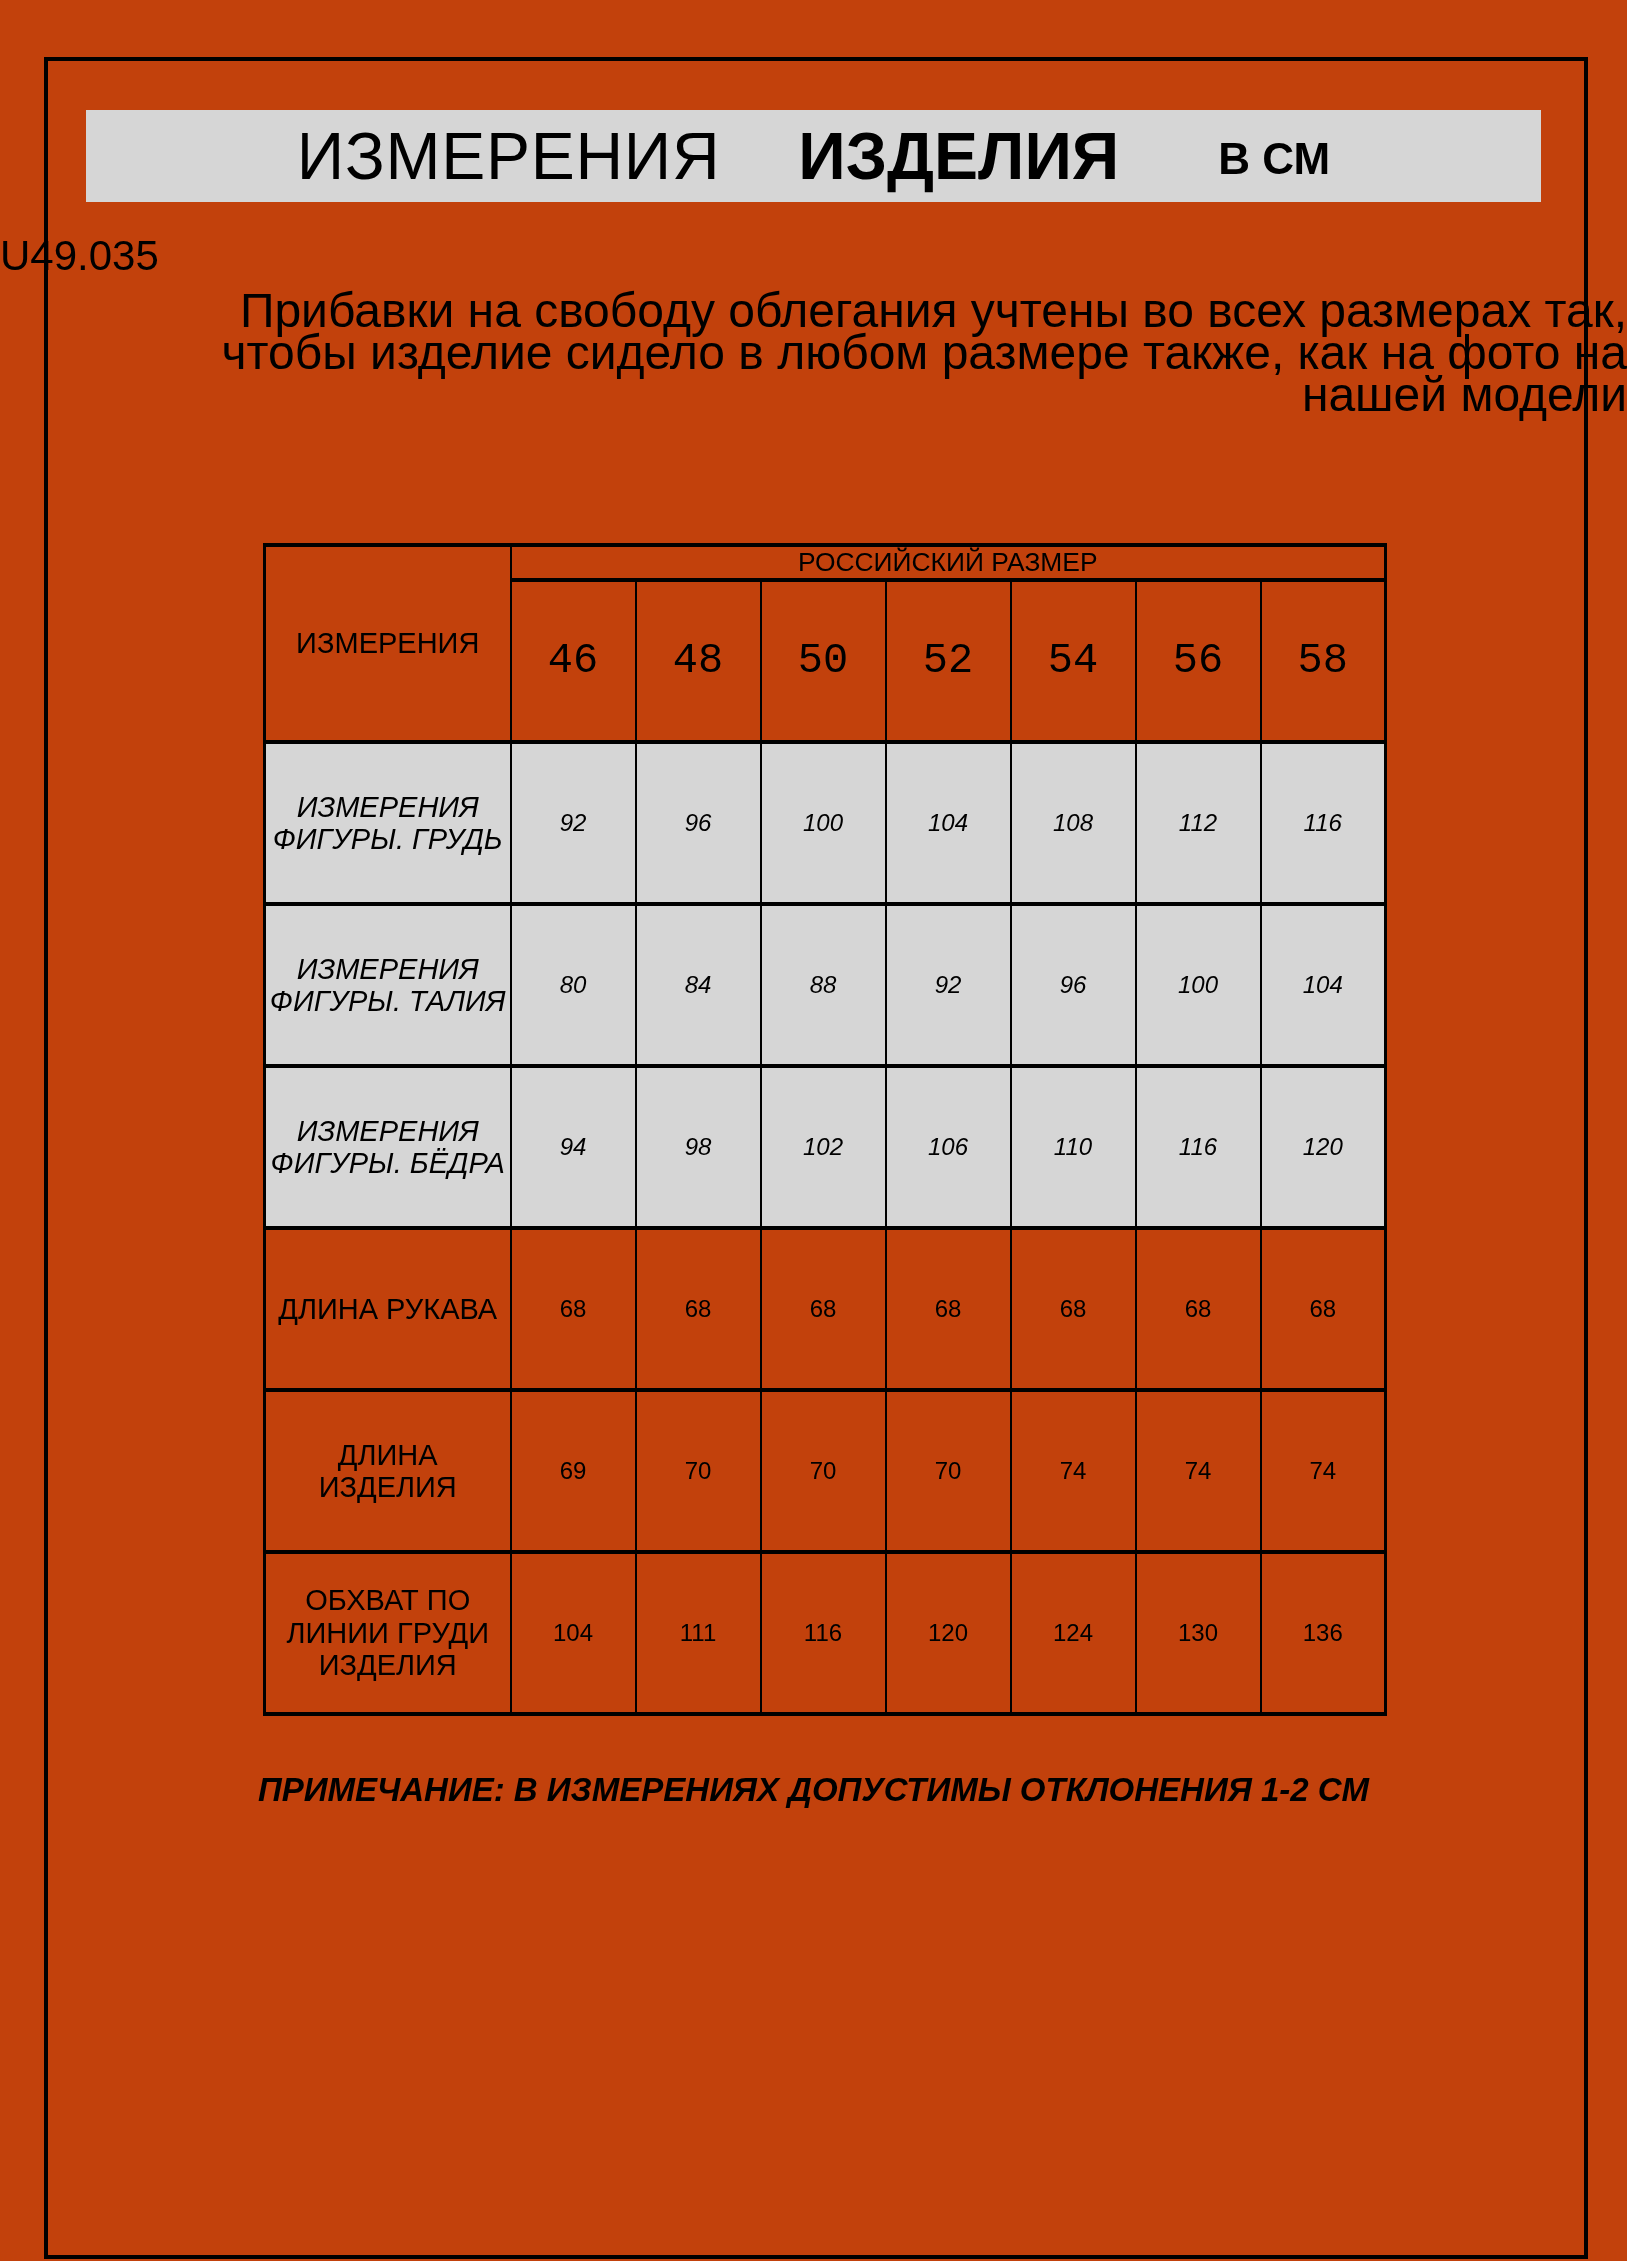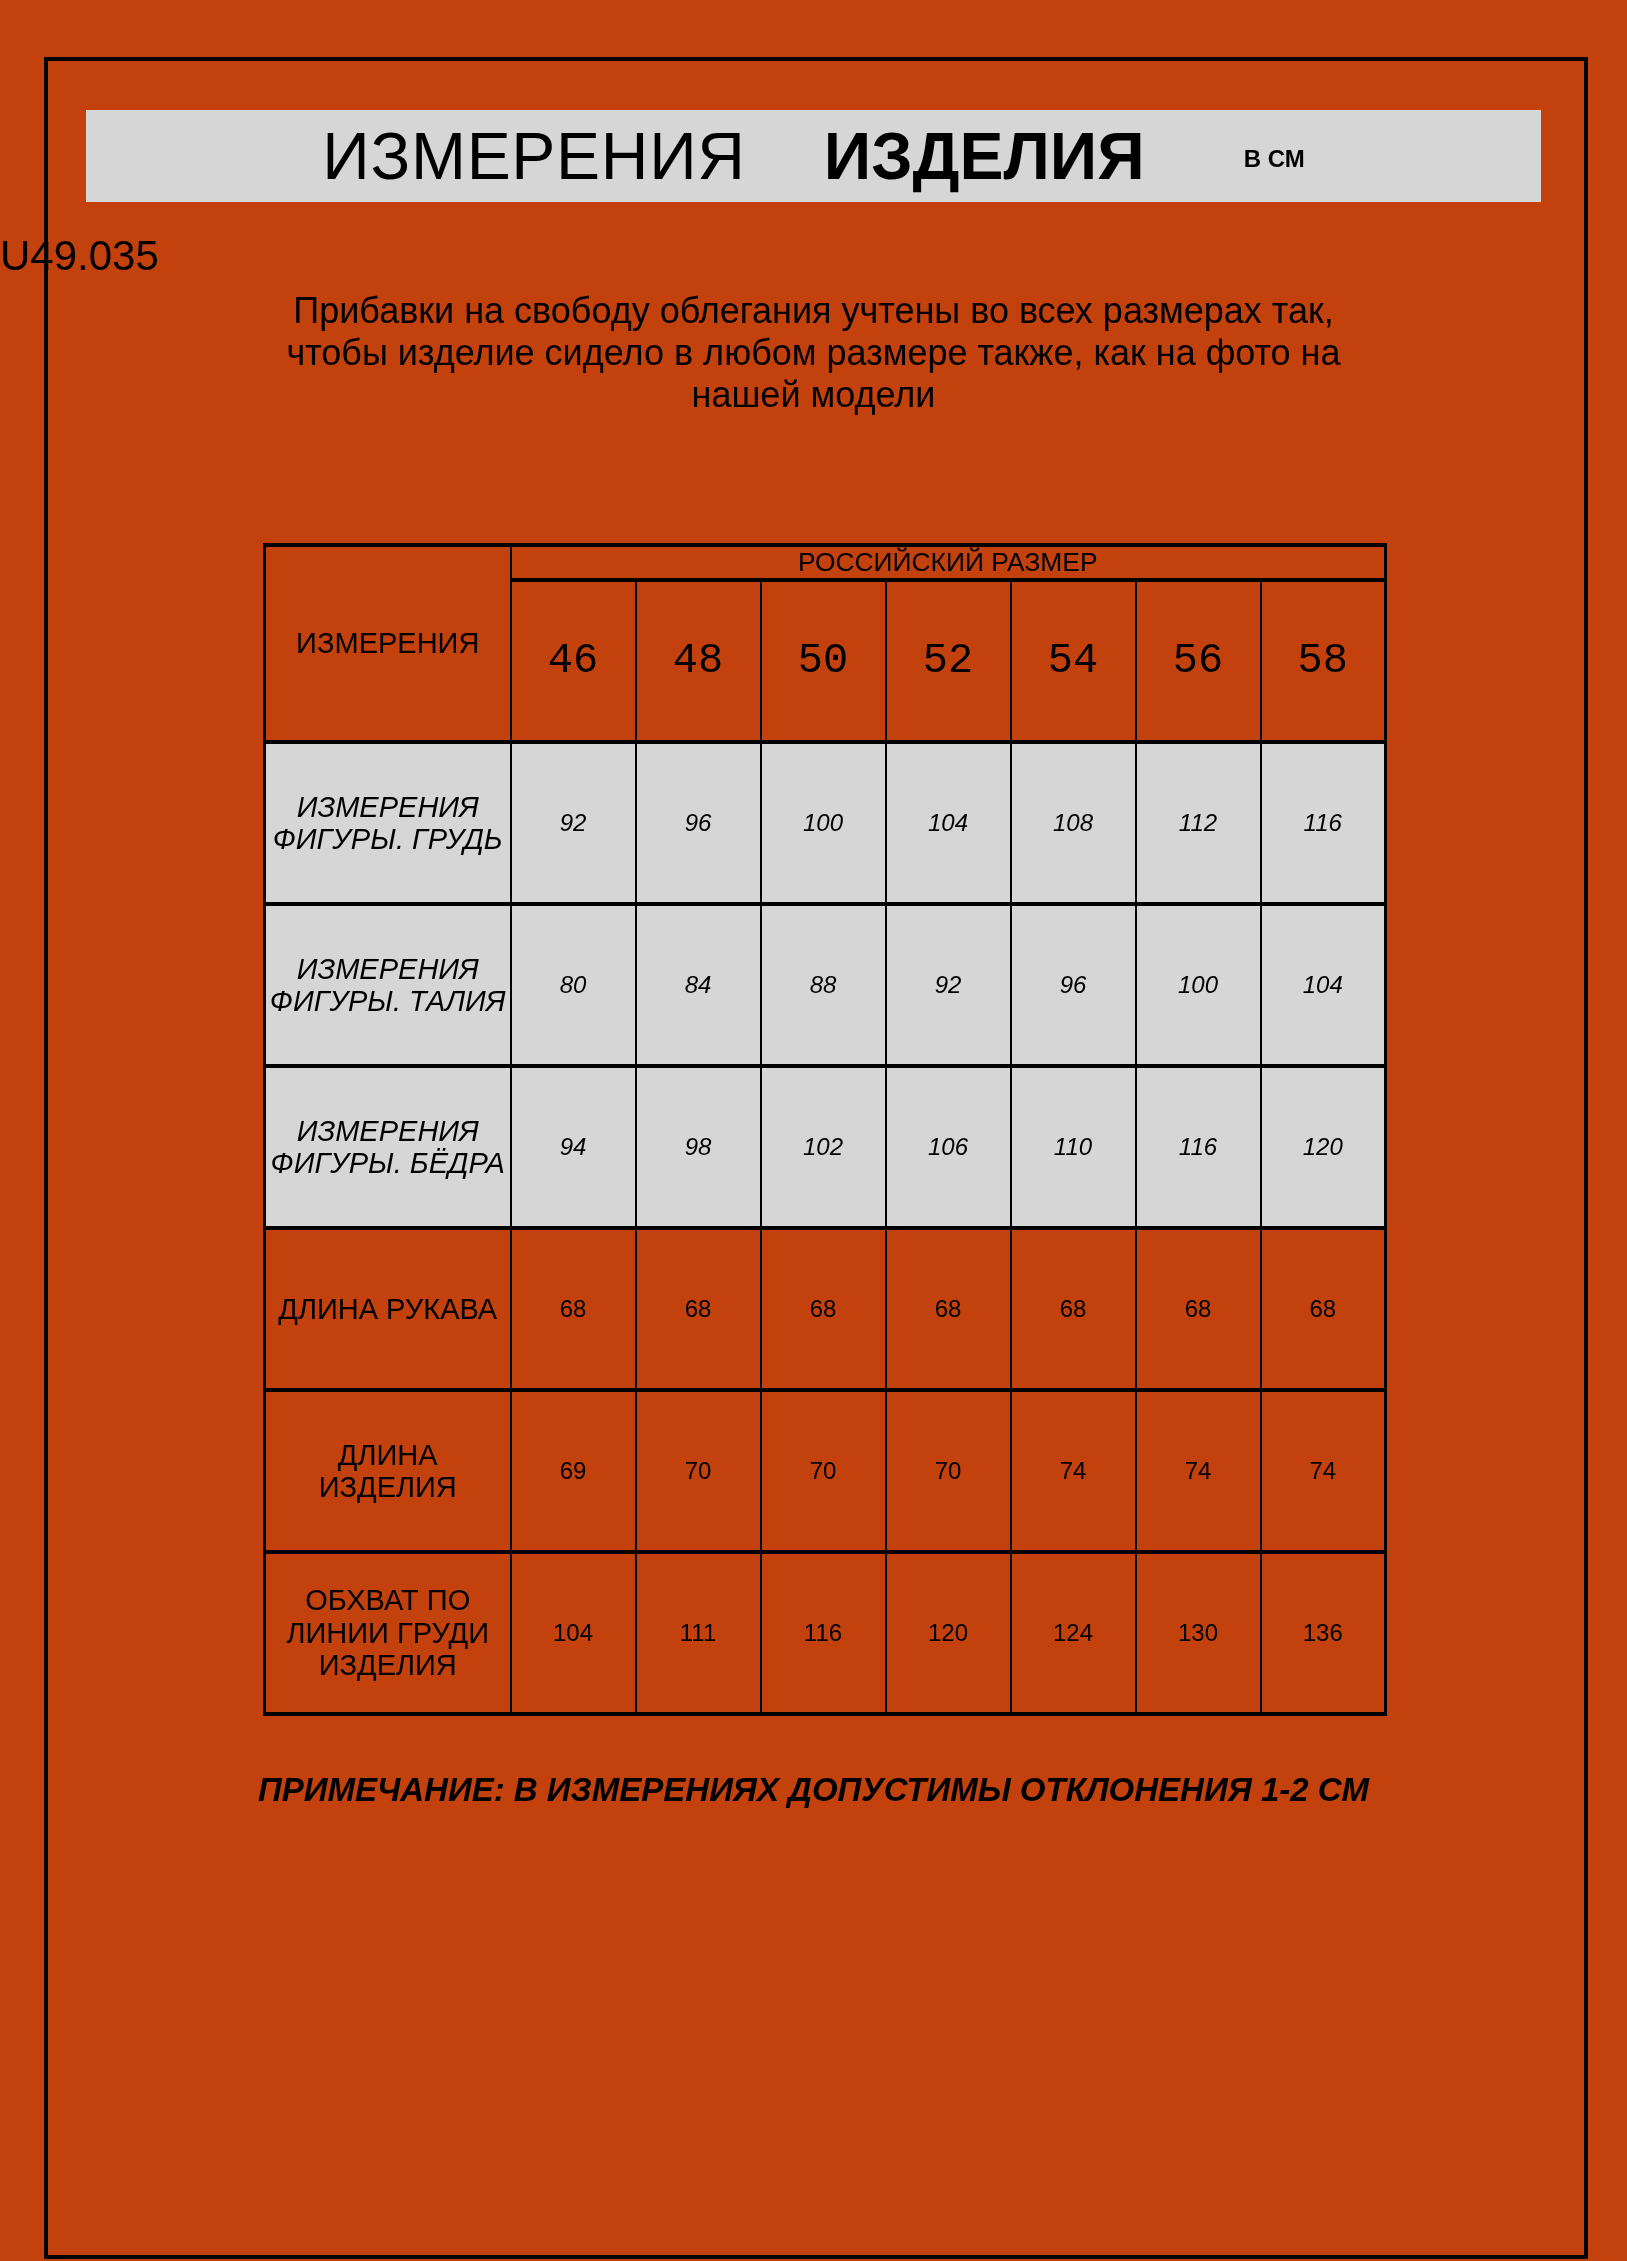--- a/index.html
+++ b/index.html
@@ -28,29 +28,29 @@
     position:absolute;
     left:86px; top:110px;
     width:1455px; height:92px;
     background:var(--shade);
     display:flex;
     align-items:center;
     justify-content:center;
   }
   .title-main{ font-size:66px; letter-spacing:0.7px; white-space:nowrap; }
   .title-secondary{ font-size:66px; font-weight:bold; margin-left:78px; white-space:nowrap; }
-  .title-unit{ font-size:24px; font-weight:bold; margin-left:99px; white-space:nowrap; position:relative; top:2.6px;}
+  .title-unit{ font-size:44px; font-weight:bold; margin-left:99px; white-space:nowrap; position:relative; top:2.6px;}
   
   .code{
     position:absolute; top:232px; left:0; width:100%;
     text-align:left; font-size:42px;
   }
   .desc{
     position:absolute; top:290px; left:0; width:100%;
-    text-align:center; font-size:36px; line-height:42px;
+    text-align:right; font-size:48px; line-height:42px;
   }
   
   table.size-table{
     position:absolute; left:263px; top:543px;
     border-collapse:collapse;
     table-layout:fixed;
     border:3.3px solid var(--line);
   }
   table.size-table col.c-label{ width:246px; }
   table.size-table col.c-size{ width:125px; }

